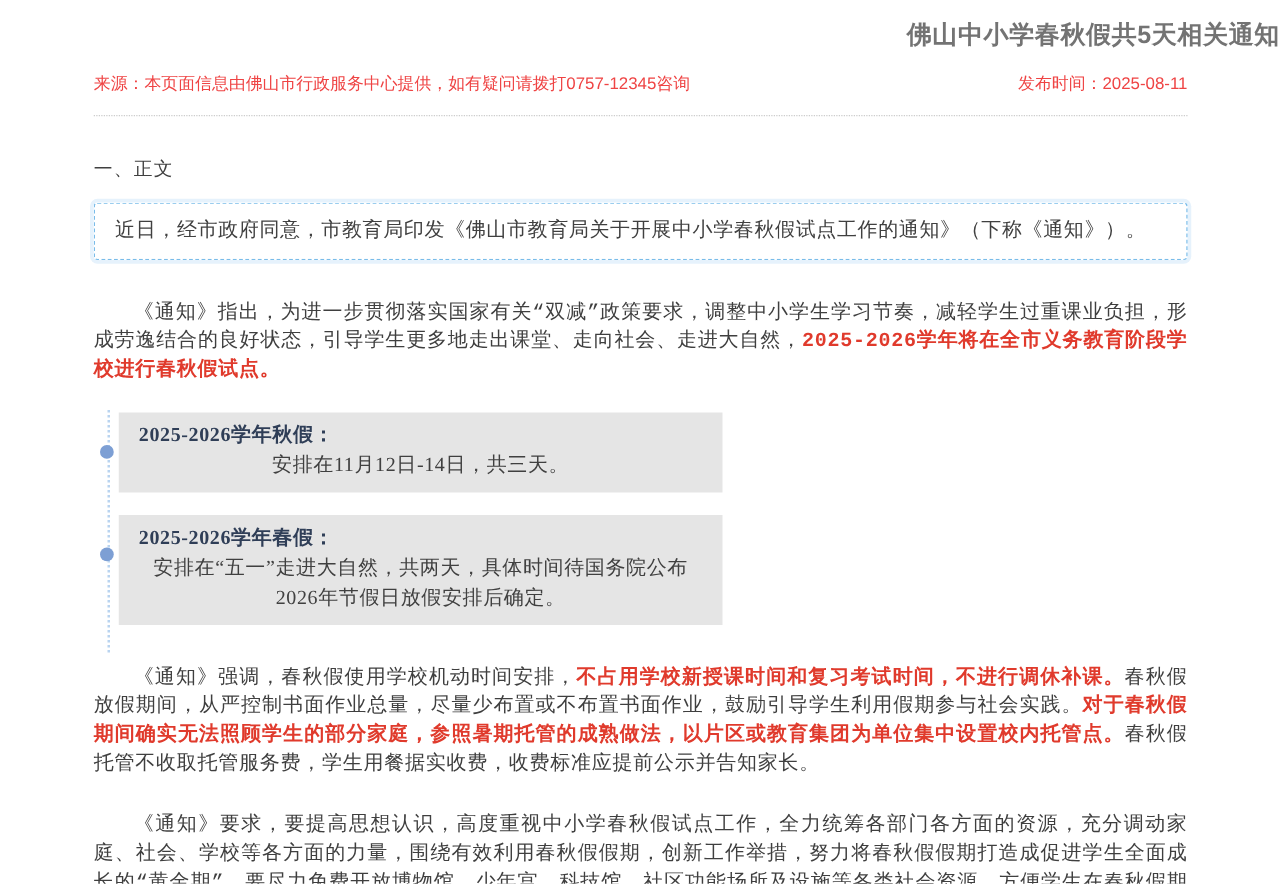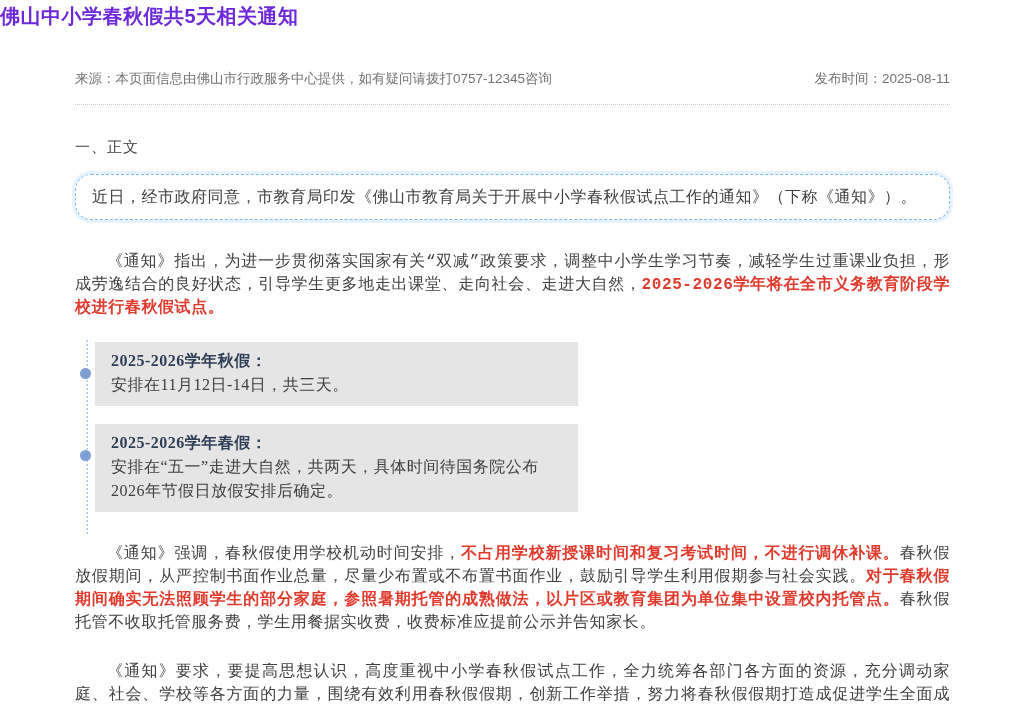--- a/index.html
+++ b/index.html
@@ -2,55 +2,55 @@
 <html><head>
 <meta charset="utf-8">
 <style>
   * { margin: 0; padding: 0; box-sizing: border-box; }
   html, body { width: 1024px; height: 707px; overflow: hidden; background: #ffffff; }
   body { font-family: "Liberation Sans", "DejaVu Sans", sans-serif; }
 
   .page { width: 1024px; height: 707px; background: #fff; }
 
   .article-title {
-    margin-top: 4px;
-    text-align: left;
+    margin-top: 16px;
+    text-align: right;
     font-size: 20px;
     line-height: 24px;
     font-weight: bold;
-    color: #6d28d9;
+    color: #737373;
     letter-spacing: 0.5px;
   }
 
   .content-wrap { width: 875px; margin: 0 auto 0 75px; }
 
   .meta-row {
-    margin-top: 42px;
+    margin-top: 18px;
     display: flex;
     justify-content: space-between;
     align-items: flex-start;
     font-size: 13.5px;
-    color: #737373;
+    color: #ef4444;
     padding-bottom: 16px;
     border-bottom: 1px dotted #cccccc;
     text-align: right;
   }
 
   .section-label {
     margin-top: 33px;
     font-size: 15px;
     color: #404040;
     letter-spacing: 1px;
   }
 
   .quote-box {
     margin-top: 17px;
     border: 1px dashed #79bce9;
     box-shadow: 0 0 0 3px #e6f2fc;
-    border-radius: 16px;
+    border-radius: 3px;
     padding: 11px 16px;
     font-family: "Liberation Serif", "DejaVu Serif", serif;
     font-size: 16px;
     line-height: 22px;
     color: #404040;
     letter-spacing: 0.5px;
   }
 
   .para {
     font-family: Liberation Mono, monospace;
@@ -99,21 +99,21 @@
     font-size: 16px;
     line-height: 24px;
     color: #404040;
     letter-spacing: 0.5px;
   }
   .holiday-card .card-title {
     font-weight: bold;
     color: #2f3e57;
     display: block;
   }
-  .holiday-card .card-body { display: block; }
+  .holiday-card .card-body { display: block; text-align: center; }
 </style>
 </head>
 <body>
 
 <div class="page">
 
   <h1 class="article-title">佛山中小学春秋假共5天相关通知</h1>
 
   <div class="content-wrap">
 

